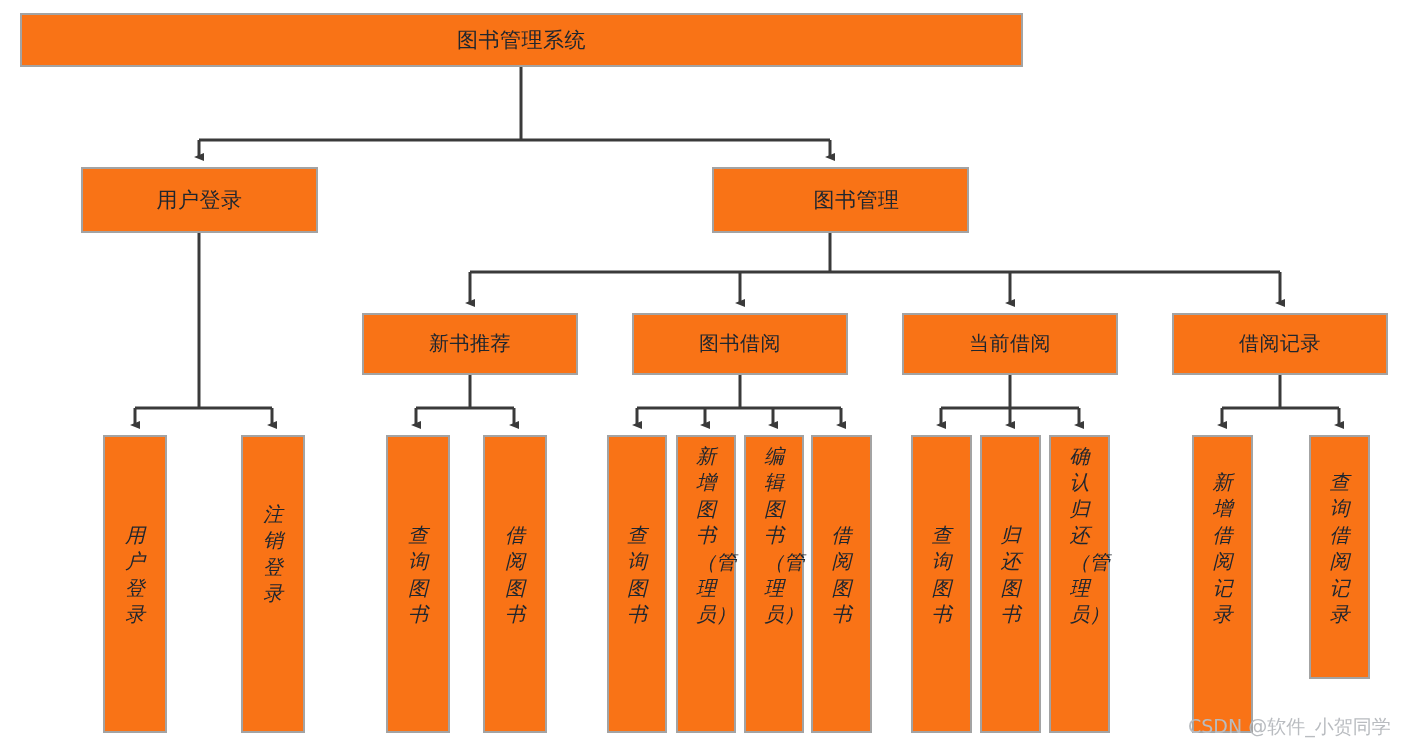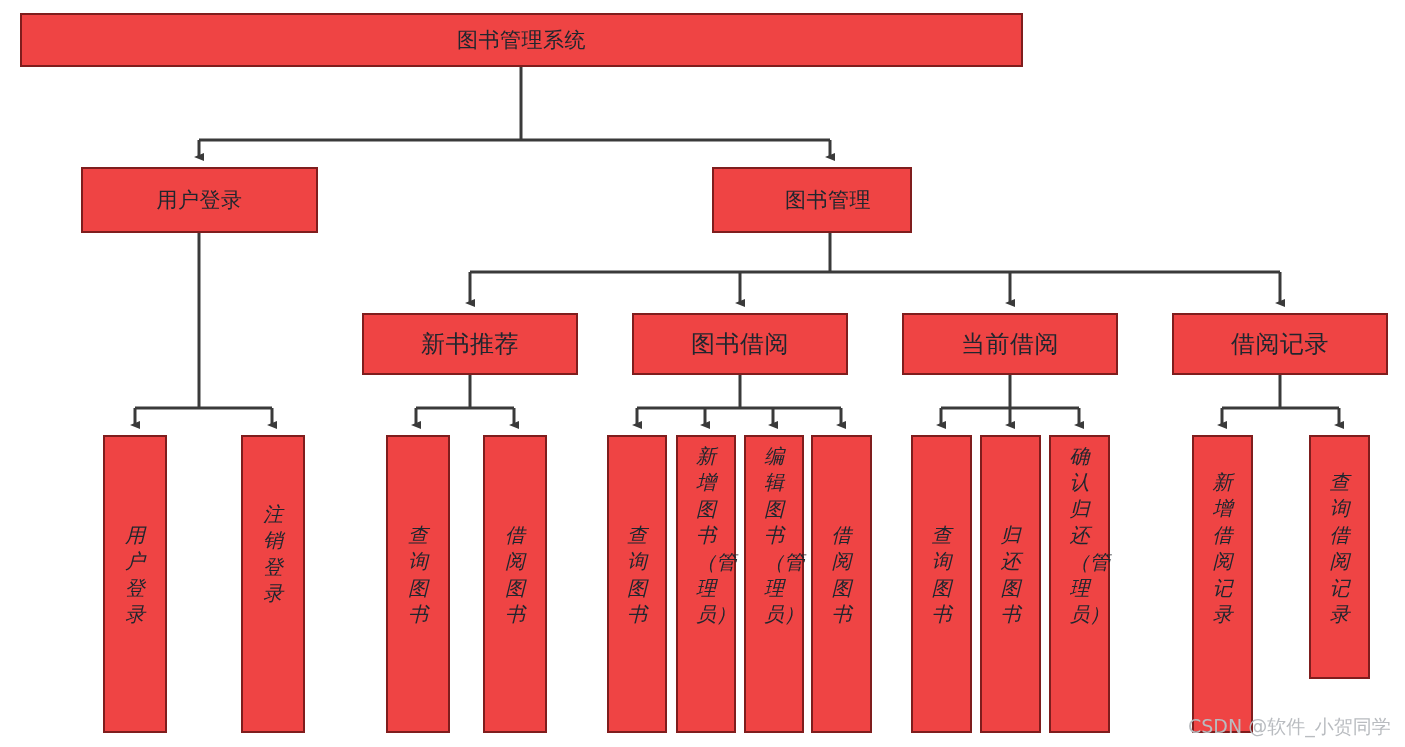--- a/index.html
+++ b/index.html
@@ -22,38 +22,38 @@
     position: absolute;
     left: 0;
     top: 0;
     width: 1405px;
     height: 747px;
     pointer-events: none;
   }
   .node {
     position: absolute;
     box-sizing: border-box;
-    background: #ef4444;
-    border: 2px solid #7f1d1d;
+    background: #f97316;
+    border: 2px solid #a3a3a3;
     display: flex;
     align-items: center;
     justify-content: center;
     z-index: 2;
   }
   .node-label {
     color: #20262e;
     font-size: 21px;
     line-height: 1.18;
     letter-spacing: 0.5px;
     text-align: center;
     white-space: nowrap;
   }
   .node.level-1 .node-label { font-size: 21px; }
   .node.level-2 .node-label { font-size: 21px; }
-  .node.level-3 .node-label { font-size: 24px; }
+  .node.level-3 .node-label { font-size: 20px; }
   
   .node.leaf {
     align-items: flex-start;
     padding-top: 8px;
   }
   .node.leaf .node-label {
     font-size: 20px;
     line-height: 1.32;
     width: 1em;
     white-space: normal;
@@ -129,21 +129,21 @@
     </g>
   </svg>
 
   <div class="node level-1" style="left:20px; top:13px; width:1003px; height:54px;">
     <span class="node-label">图书管理系统</span>
   </div>
 
   <div class="node level-2" style="left:81px; top:167px; width:237px; height:66px;">
     <span class="node-label">用户登录</span>
   </div>
-  <div class="node level-2" style="left:712px; top:167px; width:200px; height:66px;padding-left:32px;">
+  <div class="node level-2" style="left:712px; top:167px; width:257px; height:66px;padding-left:32px;">
     <span class="node-label">图书管理</span>
   </div>
 
   <div class="node level-3" style="left:362px; top:313px; width:216px; height:62px;">
     <span class="node-label">新书推荐</span>
   </div>
   <div class="node level-3" style="left:632px; top:313px; width:216px; height:62px;">
     <span class="node-label">图书借阅</span>
   </div>
   <div class="node level-3" style="left:902px; top:313px; width:216px; height:62px;">

